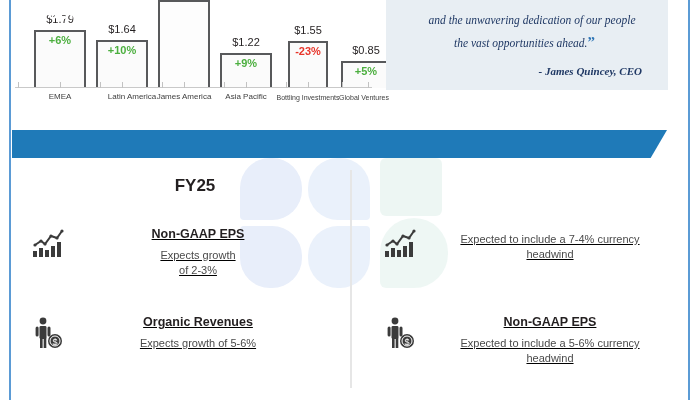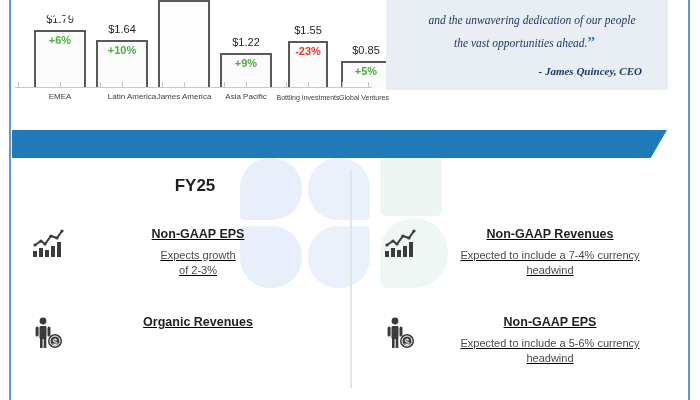--- a/index.html
+++ b/index.html
@@ -277,20 +277,21 @@
         <rect x="16.5" y="10.5" width="3" height="10" rx="1.5" fill="#3b3b3b"></rect>
         <rect x="9" y="22" width="2.6" height="10" fill="#3b3b3b"></rect>
         <rect x="12.7" y="22" width="2.6" height="10" fill="#3b3b3b"></rect>
         <circle cx="24" cy="25" r="7" fill="#3b3b3b"></circle>
         <circle cx="24" cy="25" r="5" fill="none" stroke="#ffffff" stroke-width="1"></circle>
         <text x="24" y="29" font-size="9" fill="#ffffff" text-anchor="middle" font-family="Liberation Sans, sans-serif">$</text>
       </svg>
     </div>
     <div class="cell-text">
       <div class="cell-title">Organic Revenues</div>
+      <div class="cell-sub" style="white-space:pre-line;">Expects growth of 5-6%</div>
     </div>
   </div>
 
   <div class="cell" id="cell-1q25-rev">
     <div class="cell-icon">
       <svg width="34" height="30" viewBox="0 0 34 30">
         <polyline points="4,17 10,13 14,16 20,8 26,10 31,3" fill="none" stroke="#3b3b3b" stroke-width="2"></polyline>
         <circle cx="4" cy="17" r="1.6" fill="#3b3b3b"></circle>
           <circle cx="10" cy="13" r="1.6" fill="#3b3b3b"></circle>
         <circle cx="14" cy="16" r="1.6" fill="#3b3b3b"></circle>
@@ -298,21 +299,20 @@
         <circle cx="26" cy="10" r="1.6" fill="#3b3b3b"></circle>
           <circle cx="31" cy="3" r="1.6" fill="#3b3b3b"></circle>
         <rect x="2" y="23" width="4" height="6" fill="#3b3b3b"></rect>
         <rect x="8" y="20" width="4" height="9" fill="#3b3b3b"></rect>
         <rect x="14" y="22" width="4" height="7" fill="#3b3b3b"></rect>
         <rect x="20" y="18" width="4" height="11" fill="#3b3b3b"></rect>
         <rect x="26" y="14" width="4" height="15" fill="#3b3b3b"></rect>
       </svg>
     </div>
     <div class="cell-text">
-      <div class="cell-title">Non-GAAP Revenues</div>
       <div class="cell-sub" style="white-space:pre-line;">Expected to include a 7-4% currency
 headwind</div>
     </div>
   </div>
 
   <div class="cell" id="cell-1q25-eps">
     <div class="cell-icon">
       <svg width="34" height="34" viewBox="0 0 34 34">
         <circle cx="12" cy="5" r="3.4" fill="#3b3b3b"></circle>
         <rect x="8.5" y="10" width="7" height="13" rx="1.4" fill="#3b3b3b"></rect>

